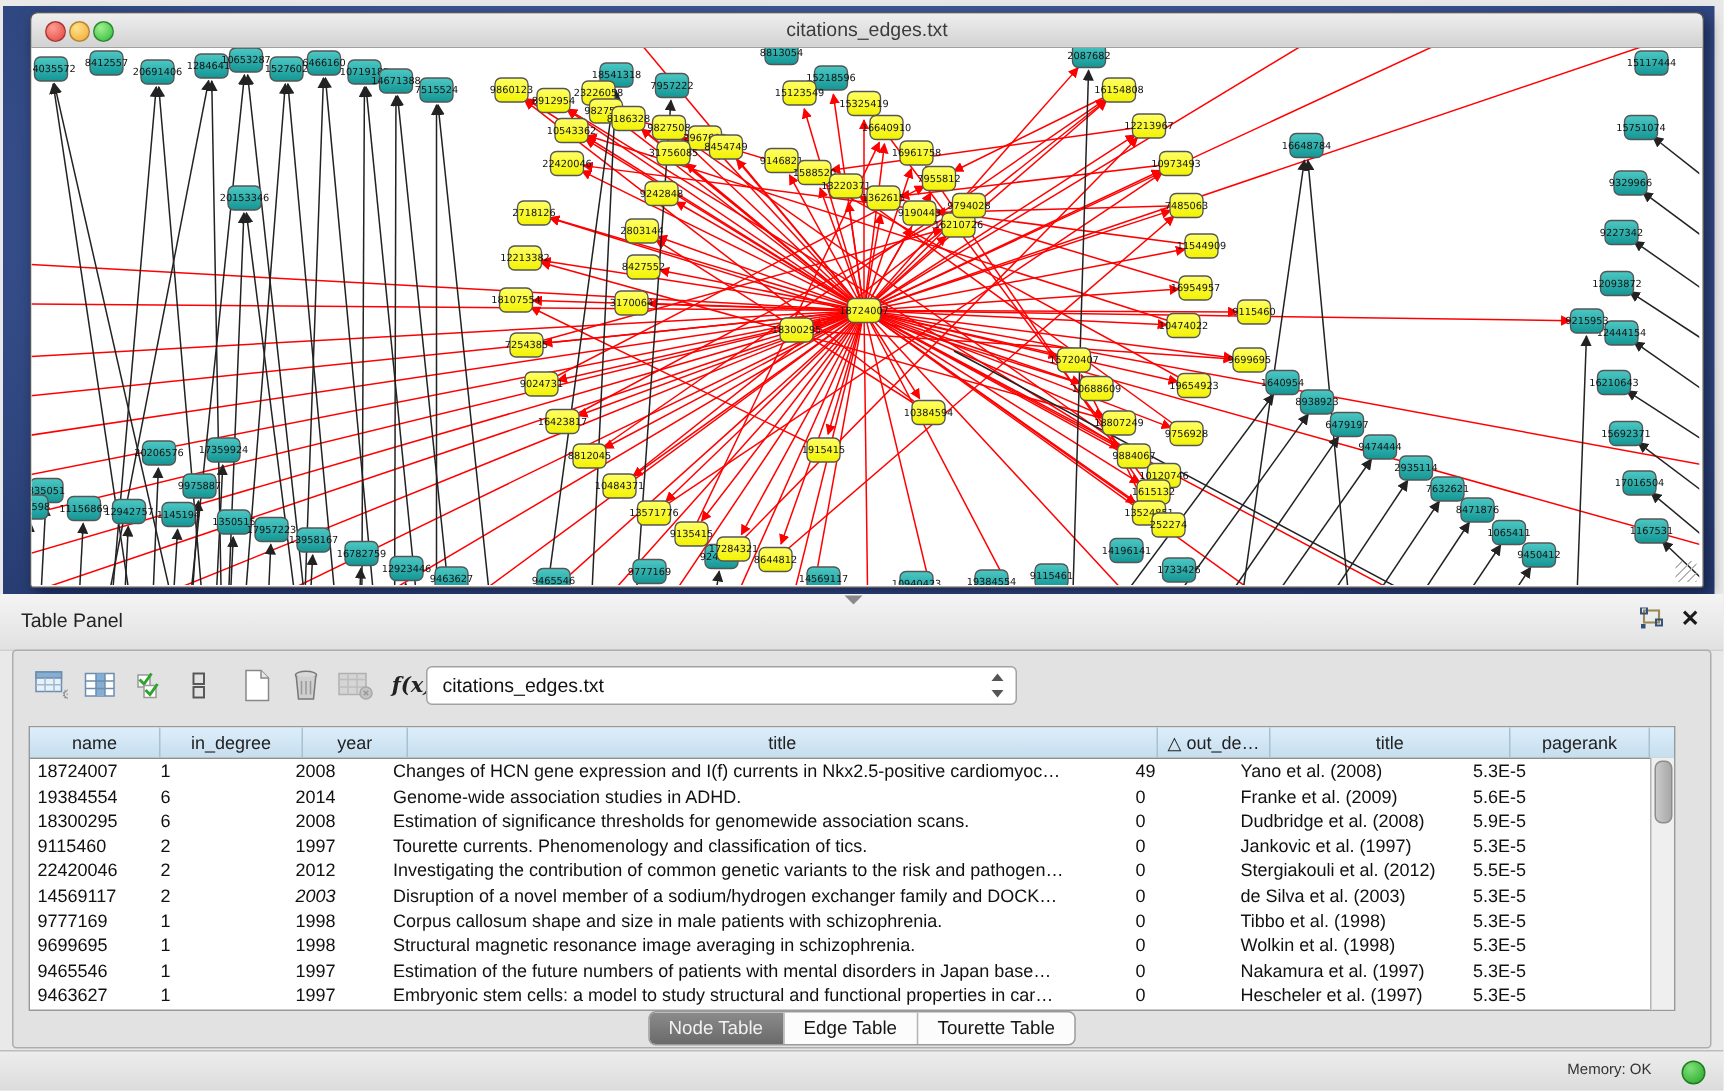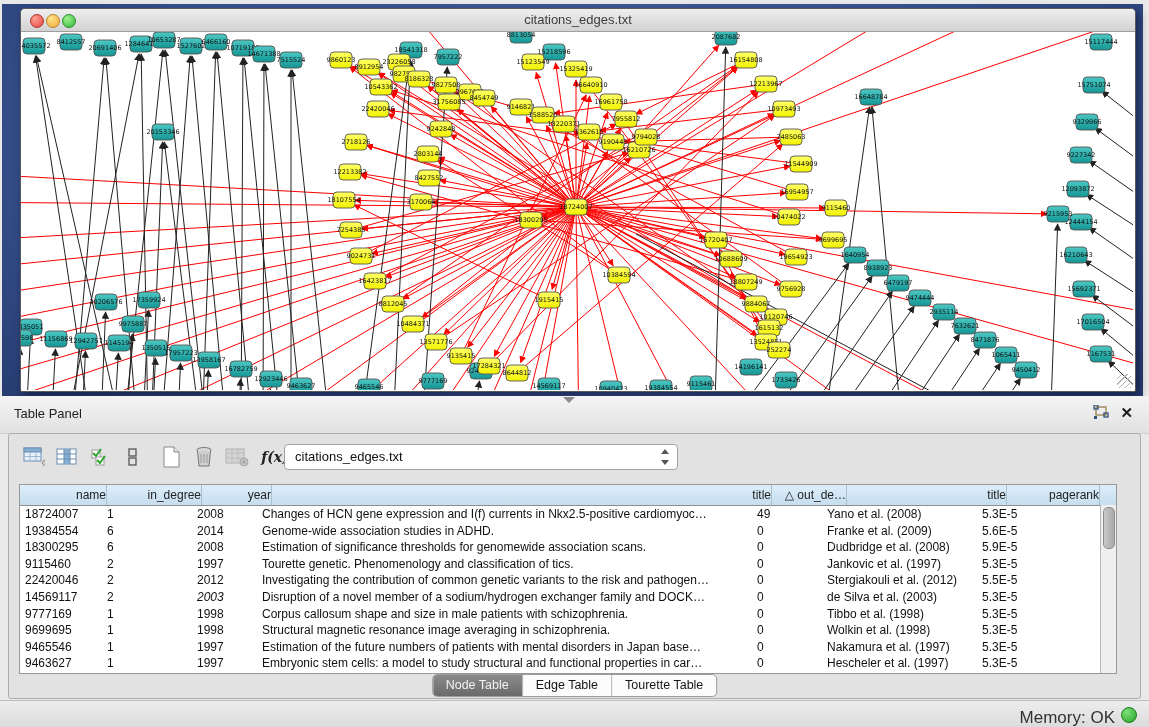--- a/index.html
+++ b/index.html
@@ -42,38 +42,38 @@
   .fx{font-family:"DejaVu Serif",serif;font-style:italic;font-weight:bold;font-size:14px;color:#222;}
   .dropdown{position:absolute;left:275px;top:10px;width:392px;height:24px;background:#fff;
     border:1px solid #a2a2a2;border-radius:4px;font-size:13px;color:#111;line-height:24px;}
   .dropdown .val{padding-left:10px;}
   .stepper{position:absolute;right:6px;top:3px;width:11px;height:18px;}
   .stepper .up{position:absolute;top:1px;left:1px;width:0;height:0;border-left:4px solid transparent;border-right:4px solid transparent;border-bottom:5px solid #555;}
   .stepper .dn{position:absolute;bottom:1px;left:1px;width:0;height:0;border-left:4px solid transparent;border-right:4px solid transparent;border-top:5px solid #555;}
 
   .tablebox{position:absolute;left:10px;top:50px;width:1096px;height:188px;background:#fff;border:1px solid #999;display:flex;flex-direction:column;}
   .thead{display:flex;height:20px;background:linear-gradient(#ddeefb,#c6deee);border-bottom:1px solid #8f8f8f;flex:none;}
-  .th{font-size:12px;color:#222;text-align:right;line-height:20px;border-right:1px solid #a9c0d0;
+  .th{font-size:12px;color:#222;text-align:center;line-height:20px;border-right:1px solid #a9c0d0;
       overflow:hidden;white-space:nowrap;flex:none;box-sizing:border-box;}
   .tbody{position:relative;flex:1;overflow:hidden;}
   .tr{display:flex;height:16.6px;}
   .td{font-size:12px;color:#111;line-height:16.6px;padding-left:5px;overflow:hidden;white-space:nowrap;flex:none;box-sizing:border-box;}
   .vscroll{position:absolute;right:0;top:20px;bottom:0;width:15px;background:#efefef;border-left:1px solid #b5b5b5;}
   .vthumb{position:absolute;left:2px;top:2px;width:10px;height:40px;border-radius:5px;
       background:linear-gradient(90deg,#c9c9c9,#a8a8a8);border:1px solid #8d8d8d;}
 
   .tabs{position:absolute;left:50%;top:240px;transform:translateX(-50%);display:flex;height:21px;
     border:1px solid #9b9b9b;border-radius:5px;overflow:hidden;background:#fcfcfc;}
   .seg{font-size:12.5px;color:#151515;line-height:21px;padding:0 13px;border-right:1px solid #b3b3b3;}
   .seg:last-child{border-right:none;}
   .seg.sel{background:linear-gradient(#8b8b8b,#6a6a6a);color:#f2f2f2;}
 
   .statusbar{position:absolute;left:0;top:700px;width:1149px;height:27px;
     background:linear-gradient(#ededed,#dbdbdb);border-top:1px solid #bdbdbd;}
-  .mem{position:absolute;right:34px;top:7px;font-size:17px;color:#333;margin-left:33px;}
+  .mem{position:absolute;right:48px;top:7px;font-size:10px;color:#333;margin-left:33px;}
   .memdot{position:absolute;right:12px;top:6px;width:14px;height:14px;border-radius:50%;
     background:radial-gradient(circle at 35% 30%,#7ee07a,#27a527);border:1px solid #1f7c1f;}
 </style>
 </head>
 <body>
 
 <div class="screen">
 
   <div class="desktop">
     <div class="graph-window">
@@ -902,21 +902,21 @@
             <div class="td" style="width: 65px;">2008</div>
             <div class="td" style="width: 495px;">Estimation of significance thresholds for genomewide association scans.</div>
             <div class="td" style="width: 70px;">0</div>
             <div class="td" style="width: 155px;">Dudbridge et al. (2008)</div>
             <div class="td" style="width: 88px;">5.9E-5</div>
           </div>
           <div class="tr">
             <div class="td" style="width: 82px;">9115460</div>
             <div class="td" style="width: 90px;">2</div>
             <div class="td" style="width: 65px;">1997</div>
-            <div class="td" style="width: 495px;">Tourette genetic. Phenomenology and classification of tics.</div>
+            <div class="td" style="width: 495px;">Tourette currents. Phenomenology and classification of tics.</div>
             <div class="td" style="width: 70px;">0</div>
             <div class="td" style="width: 155px;">Jankovic et al. (1997)</div>
             <div class="td" style="width: 88px;">5.3E-5</div>
           </div>
           <div class="tr">
             <div class="td" style="width: 82px;">22420046</div>
             <div class="td" style="width: 90px;">2</div>
             <div class="td" style="width: 65px;">2012</div>
             <div class="td" style="width: 495px;">Investigating the contribution of common genetic variants to the risk and pathogen…</div>
             <div class="td" style="width: 70px;">0</div>

